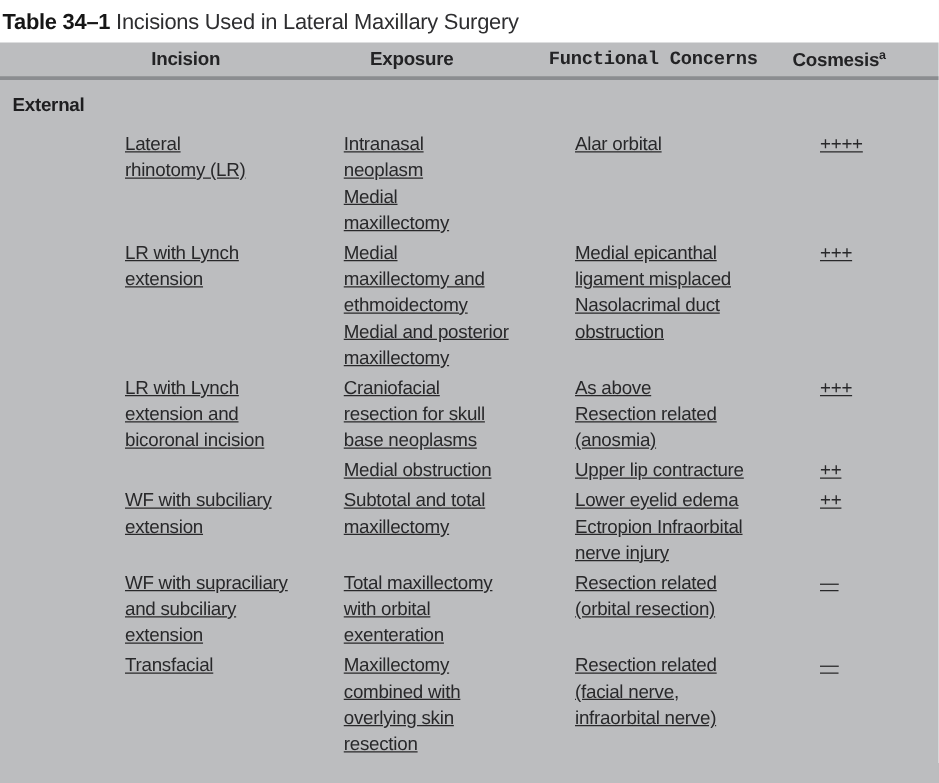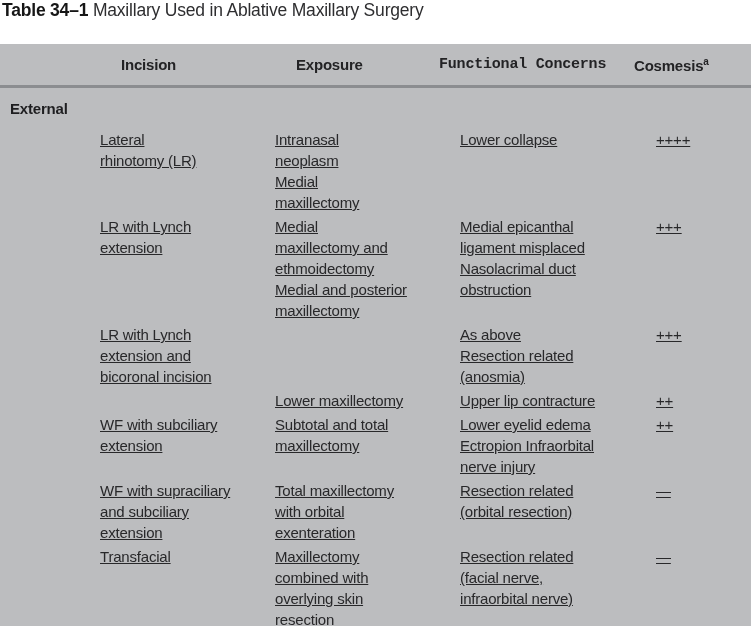--- a/index.html
+++ b/index.html
@@ -3,40 +3,41 @@
 <meta charset="utf-8">
 <style>
   * { margin: 0; padding: 0; box-sizing: border-box; }
   html, body { width: 751px; height: 626px; overflow: hidden; background: #ffffff; }
   body {
     font-family: "Liberation Sans", sans-serif;
     color: #28282a;
     letter-spacing: -0.2px;
   }
   .caption {
-    height: 44px;
+    height: 34px;
     display: flex;
+    align-items: center;
     padding-left: 2px;
     font-size: 17.5px;
     background: #ffffff;
     white-space: pre;
   }
   .caption .cap-label { font-weight: bold; color: #161616; }
   .caption .cap-title { font-weight: normal; color: #2e2e30; }
   .table-panel {
     height: 592px;
     background: #bcbdbf;
     overflow: hidden;
   }
   .grid {
     display: grid;
     grid-template-columns: 100px 175px 185px 196px auto;
   }
   .header-row {
-    height: 44px;
+    height: 30px;
     align-items: center;
     font-weight: bold;
     font-size: 15px;
     color: #232325;
     border-bottom: 3px solid #8b8d90;
   }
   .hc-incision { grid-column: 2; padding-left: 21px; }
   .hc-exposure { grid-column: 3; padding-left: 21px; }
   .hc-functional { grid-column: 4; position: relative; left: -21px; font-family: Liberation Mono, monospace; }
   .hc-cosmesis { grid-column: 5; position: relative; left: -22px; }
@@ -56,41 +57,41 @@
   }
   .cell { white-space: pre-line; }
   .cell-incision { grid-column: 2; padding-right: 8px; }
   .cell-exposure { grid-column: 3; padding-right: 8px; }
   .cell-concerns { grid-column: 4; padding-right: 8px; }
   .cell-cosmesis { grid-column: 5; }
 </style>
 </head>
 <body>
 
-<div class="caption"><span class="cap-label">Table 34–1</span><span> </span><span class="cap-title">Maxillary Used in Ablative Maxillary Surgery</span></div>
+<div class="caption"><span class="cap-label">Table 34–1</span><span> </span><span class="cap-title">Incisions Used in Lateral Maxillary Surgery</span></div>
 
 <div class="table-panel">
 
   <div class="grid header-row">
     <div class="hc-incision">Incision</div>
     <div class="hc-exposure">Exposure</div>
     <div class="hc-functional">Functional Concerns</div>
     <div class="hc-cosmesis"><span>Cosmesis</span><sup>a</sup></div>
   </div>
 
   <div class="section-label">External</div>
 
   <div class="grid data-row">
     <div class="cell cell-incision">Lateral
 rhinotomy (LR)</div>
     <div class="cell cell-exposure">Intranasal
 neoplasm
 Medial
 maxillectomy</div>
-    <div class="cell cell-concerns">Lower collapse</div>
+    <div class="cell cell-concerns">Alar orbital</div>
     <div class="cell cell-cosmesis">++++</div>
   </div>
 
   <div class="grid data-row">
     <div class="cell cell-incision">LR with Lynch
 extension</div>
     <div class="cell cell-exposure">Medial
 maxillectomy and
 ethmoidectomy
 Medial and posterior
@@ -99,28 +100,31 @@
 ligament misplaced
 Nasolacrimal duct
 obstruction</div>
     <div class="cell cell-cosmesis">+++</div>
   </div>
 
   <div class="grid data-row">
     <div class="cell cell-incision">LR with Lynch
 extension and
 bicoronal incision</div>
+    <div class="cell cell-exposure">Craniofacial
+resection for skull
+base neoplasms</div>
     <div class="cell cell-concerns">As above
 Resection related
 (anosmia)</div>
     <div class="cell cell-cosmesis">+++</div>
   </div>
 
   <div class="grid data-row">
-    <div class="cell cell-exposure">Lower maxillectomy</div>
+    <div class="cell cell-exposure">Medial obstruction</div>
     <div class="cell cell-concerns">Upper lip contracture</div>
     <div class="cell cell-cosmesis">++</div>
   </div>
 
   <div class="grid data-row">
     <div class="cell cell-incision">WF with subciliary
 extension</div>
     <div class="cell cell-exposure">Subtotal and total
 maxillectomy</div>
     <div class="cell cell-concerns">Lower eyelid edema

